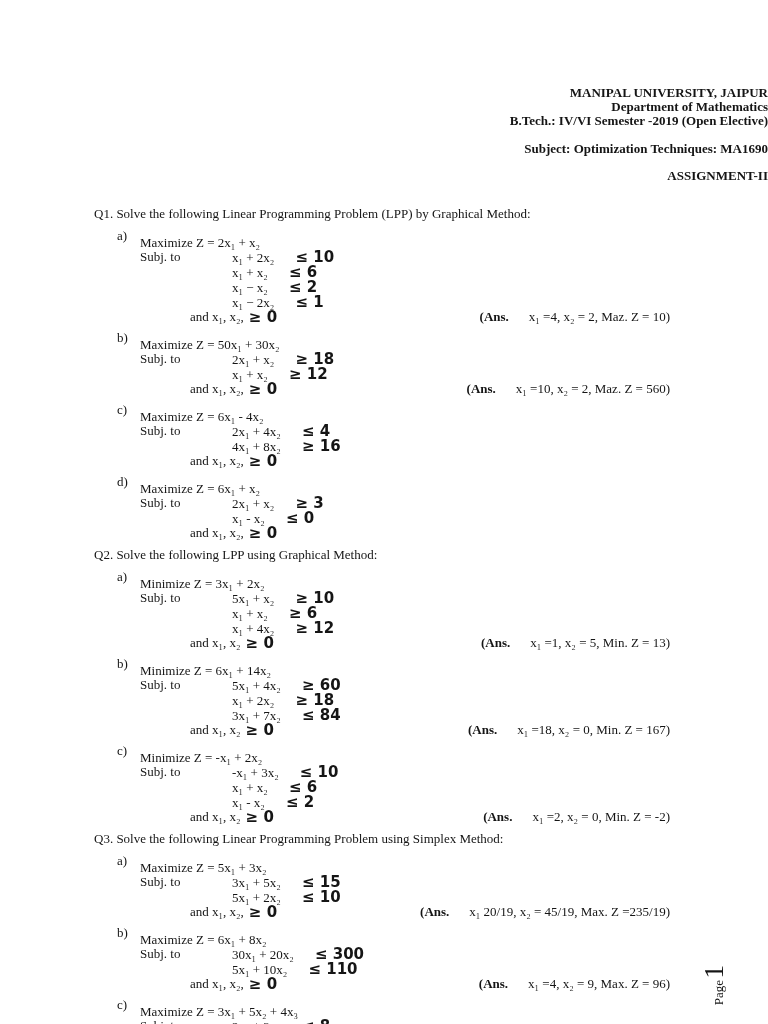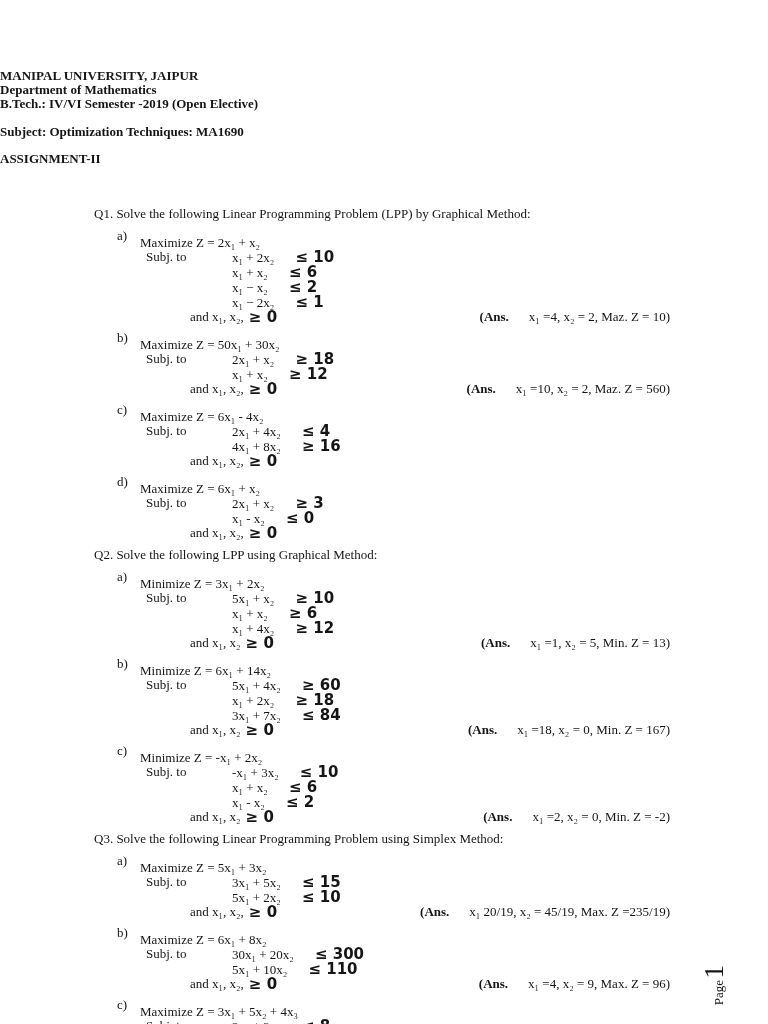--- a/index.html
+++ b/index.html
@@ -9,43 +9,43 @@
     height: 1024px;
     background: #ffffff;
     overflow: hidden;
     font-family: "Liberation Serif", "DejaVu Serif", serif;
     color: #151515;
     font-size: 13px;
     line-height: 14px;
   }
   .doc-header {
     position: absolute;
-    top: 69px; left: 0;
+    top: 86px; left: 0;
     width: 100%;
-    text-align: left;
+    text-align: right;
     font-weight: bold;
   }
   .doc-header .hline { line-height: 14px; }
   .doc-header .subject { margin-top: 14px; }
   .doc-header .assignment { margin-top: 13px; }
 
   .content {
     position: absolute;
     top: 202px;
     left: 94px;
     width: 576px;
   }
   .q-heading { margin: 4px 0 8px 0; line-height: 15px; }
   .part { position: relative; margin-bottom: 7px; }
   .row { line-height: 14px; }
   .obj-row { position: relative; }
   .letter { position: absolute; left: 23px; top: 0; }
   .obj { margin-left: 46px; display: inline-block; margin-top: 7px; }
   .subj-row { position: relative; }
-  .subjto { position: absolute; left: 52px; top: 0; }
+  .subjto { position: absolute; left: 46px; top: 0; }
   .constraints { margin-left: 138px; }
   .constraint { display: flex; gap: 21px; line-height: 14px; align-items: baseline; }
   .sym {
     font-family: "DejaVu Sans", "Liberation Sans", sans-serif;
     font-size: 15px;
     font-weight: bold;
   }
   .and-row {
     display: flex;
     justify-content: space-between;

